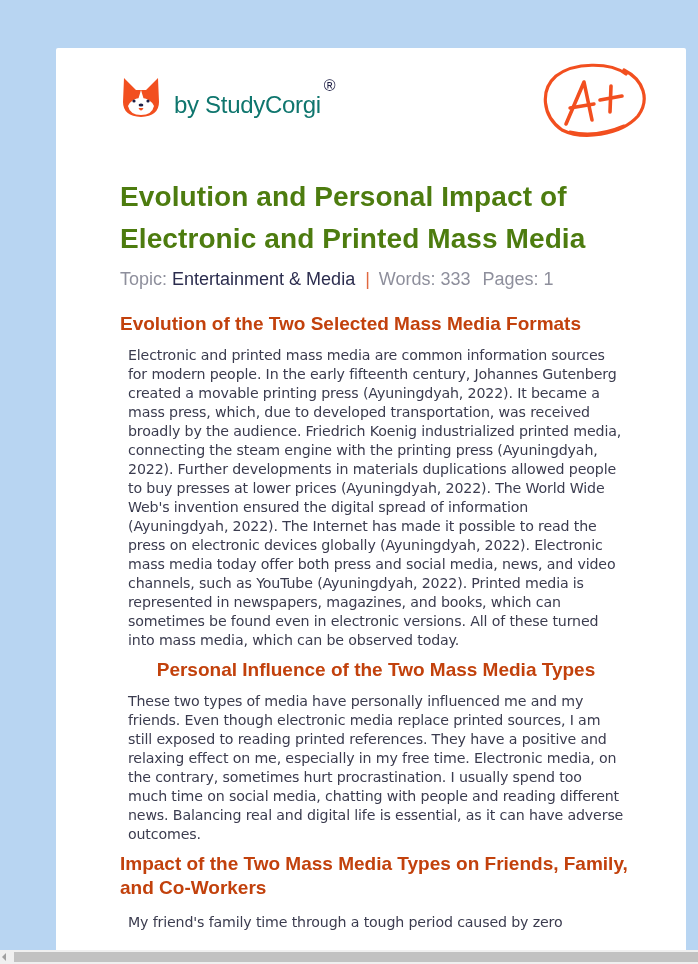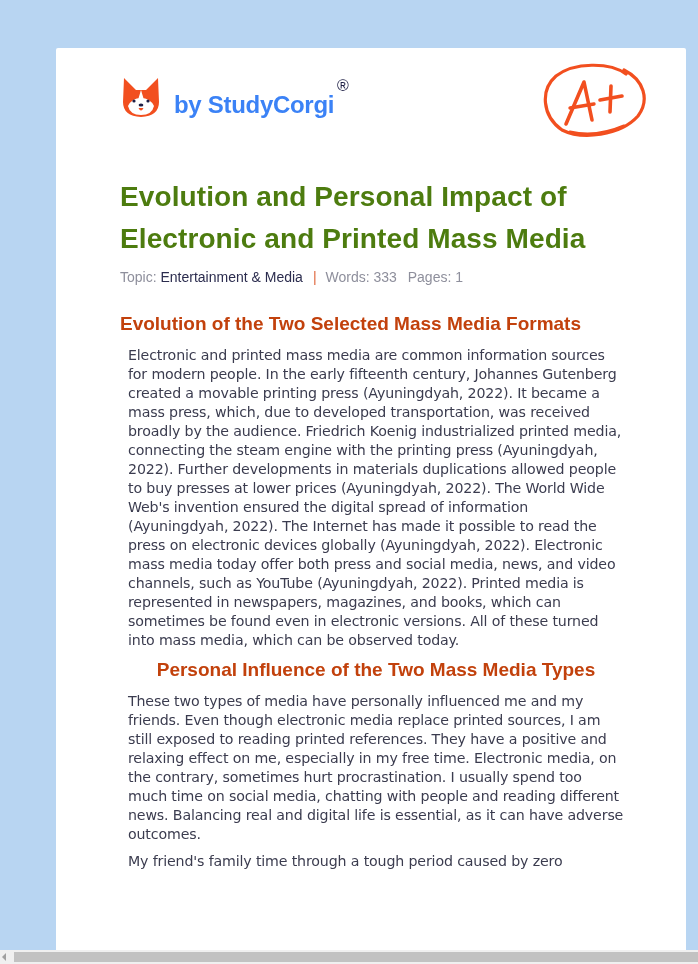--- a/index.html
+++ b/index.html
@@ -27,23 +27,23 @@
       display: flex;
       align-items: center;
     }
     .corgi {
       width: 38px;
       height: 44px;
       margin-right: 14px;
     }
     .brand {
       font-family: "Liberation Sans", sans-serif;
-      font-weight: 700;
+      font-weight: 400;
       font-size: 24px;
-      color: #3b82f6;
+      color: #0f766e;
       letter-spacing: -0.3px;
       margin-top: 14px;
     }
     .reg {
       font-family: "Liberation Sans", sans-serif;
       font-size: 16px;
       color: #1e1f45;
       position: relative;
       top: -12px;
       margin-left: 3px;
@@ -66,21 +66,21 @@
       line-height: 42px;
       color: #4d7c0f;
       margin: 0;
       letter-spacing: 0.1px;
     }
     .meta {
       position: absolute;
       left: 64px;
       top: 221px;
       font-family: "Liberation Sans", sans-serif;
-      font-size: 14px;
+      font-size: 18px;
       color: #8e8f9c;
       white-space: nowrap;
     }
     .meta .topic-val { color: #2b2c4e; }
     .meta .sep { color: #e0683f; margin: 0 9px 0 10px; }
     .meta .gap { margin-left: 7px; }
     .content {
       position: absolute;
       left: 64px;
       top: 262px;
@@ -165,20 +165,21 @@
     <span>Topic:</span>
     <span class="topic-val">Entertainment &amp; Media</span><span class="sep">|</span><span>Words: 333</span>
     <span class="gap">Pages: 1</span>
   </div>
 
   <div class="content">
     <h2 class="h-1">Evolution of the Two Selected Mass Media Formats</h2>
     <p>Electronic and printed mass media are common information sources for modern people. In the early fifteenth century, Johannes Gutenberg created a movable printing press (Ayuningdyah, 2022). It became a mass press, which, due to developed transportation, was received broadly by the audience. Friedrich Koenig industrialized printed media, connecting the steam engine with the printing press (Ayuningdyah, 2022). Further developments in materials duplications allowed people to buy presses at lower prices (Ayuningdyah, 2022). The World Wide Web's invention ensured the digital spread of information (Ayuningdyah, 2022). The Internet has made it possible to read the press on electronic devices globally (Ayuningdyah, 2022). Electronic mass media today offer both press and social media, news, and video channels, such as YouTube (Ayuningdyah, 2022). Printed media is represented in newspapers, magazines, and books, which can sometimes be found even in electronic versions. All of these turned into mass media, which can be observed today.</p>
     <h2 class="h-2" style="margin-top:2px">Personal Influence of the Two Mass Media Types</h2>
     <p>These two types of media have personally influenced me and my friends. Even though electronic media replace printed sources, I am still exposed to reading printed references. They have a positive and relaxing effect on me, especially in my free time. Electronic media, on the contrary, sometimes hurt procrastination. I usually spend too much time on social media, chatting with people and reading different news. Balancing real and digital life is essential, as it can have adverse outcomes.</p>
+    <h2 class="h-3" style="margin-top:2px">Impact of the Two Mass Media Types on Friends, Family, and Co-Workers</h2>
     <p>My friend's family time through a tough period caused by zero</p>
   </div>
 </div>
 
 <div class="hscroll">
   <span class="arrow-left"></span>
   <span class="thumb"></span>
 </div>
 
 </body></html>

